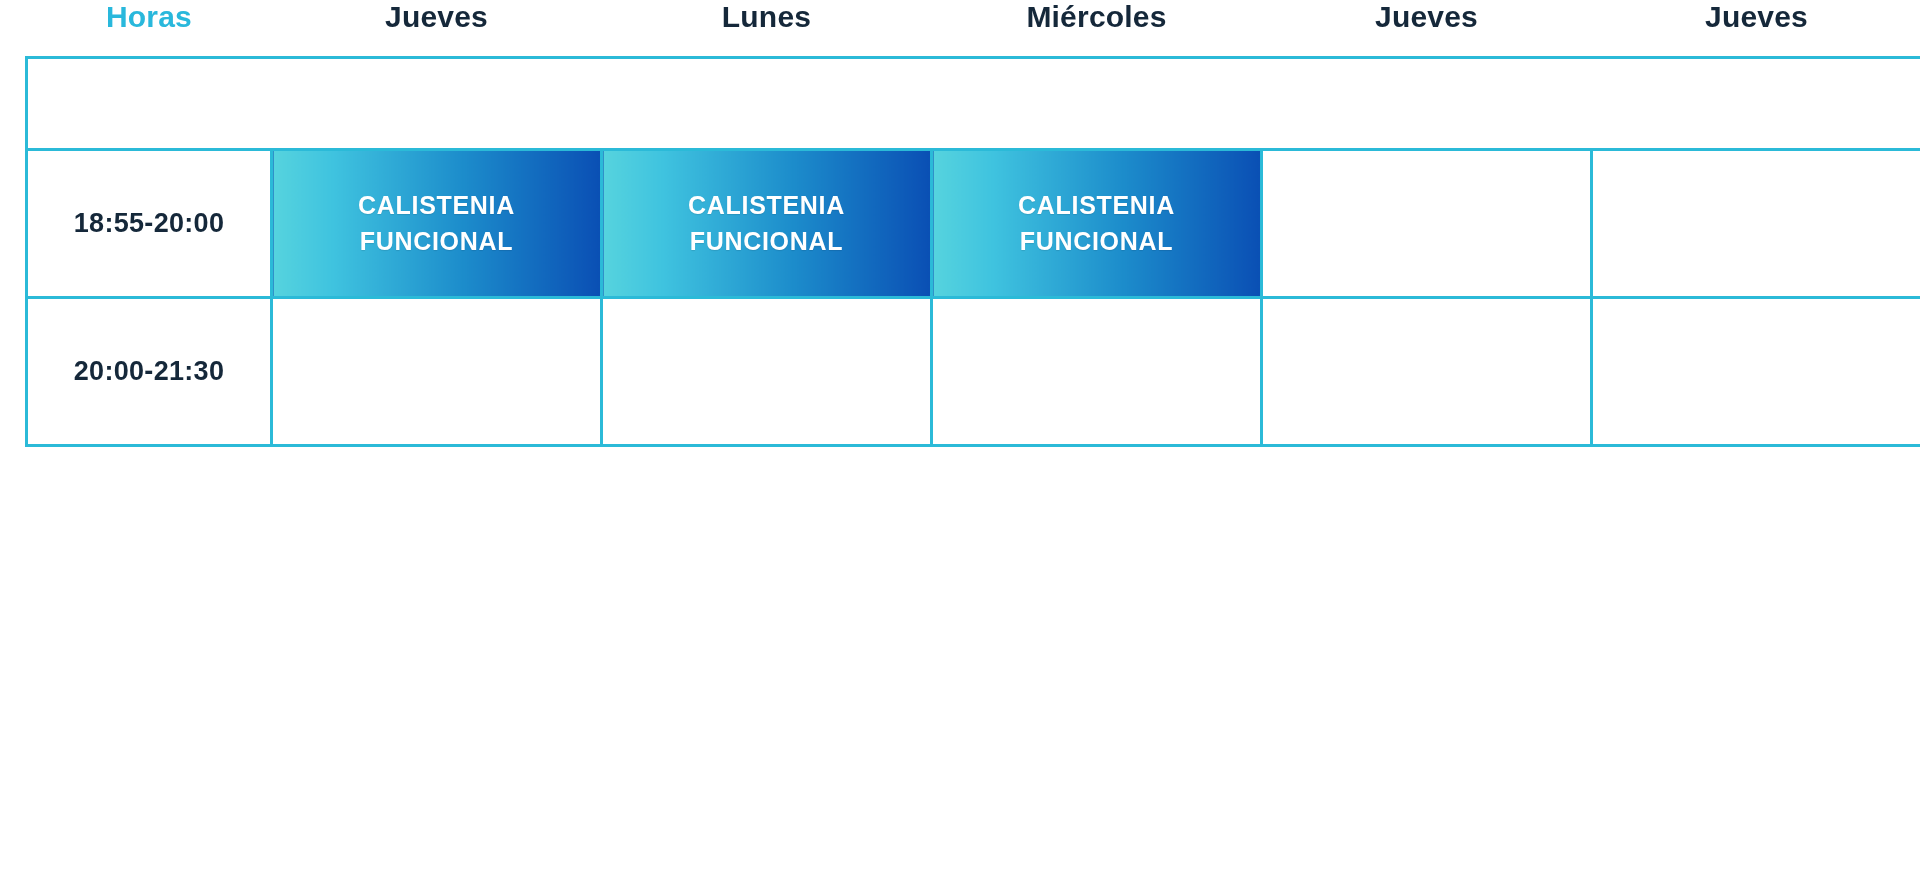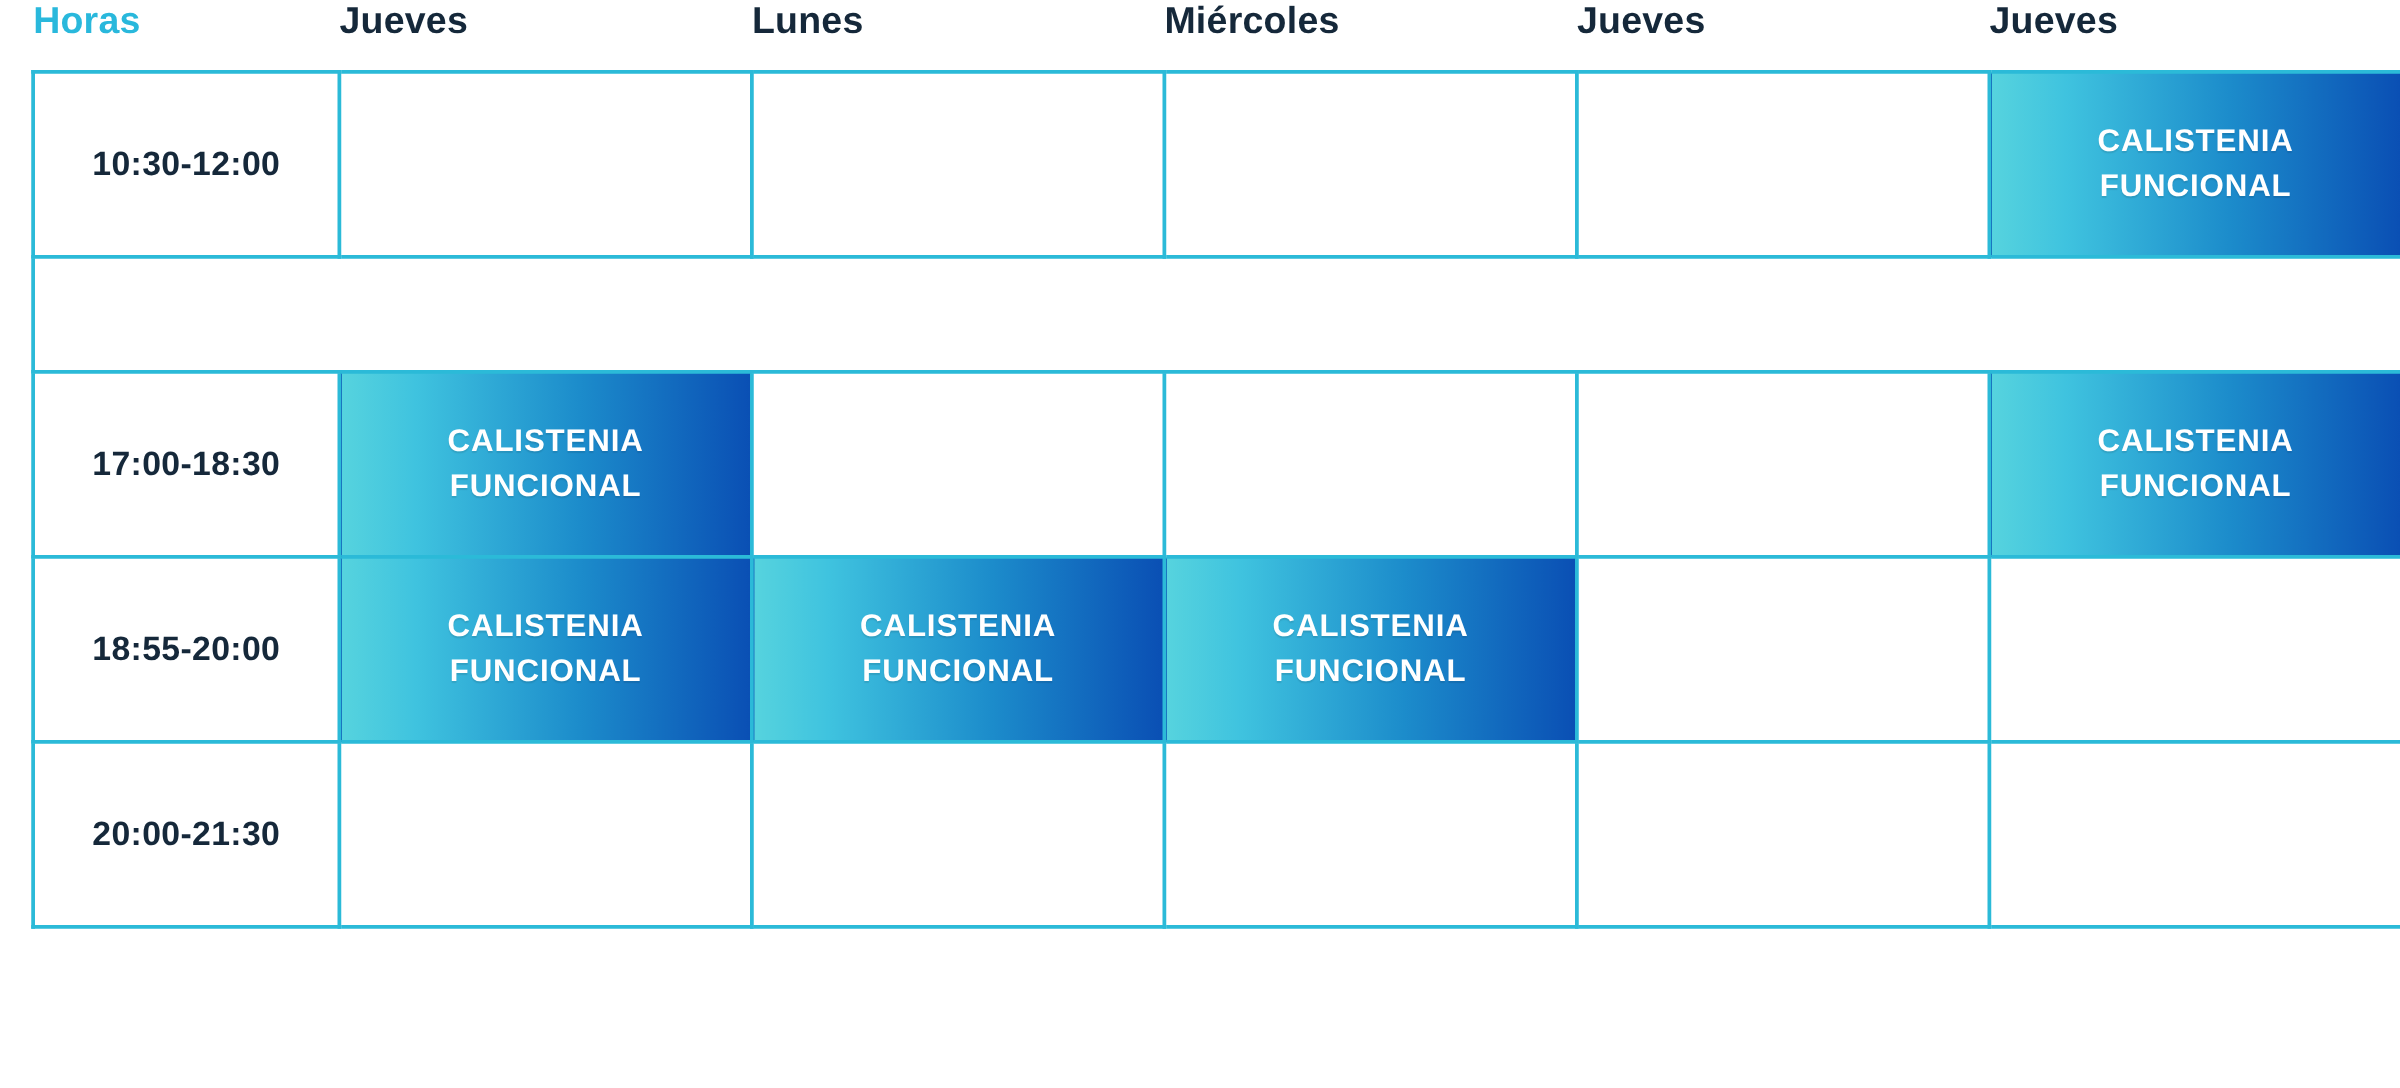--- a/index.html
+++ b/index.html
@@ -32,21 +32,21 @@
   col.c-horas  { width: 245px; }
   col.c-day    { width: 330px; }
 
   
   thead th {
     border: none;
     padding: 0 0 22px 0;
     font-size: 30px;
     font-weight: 700;
     letter-spacing: 0.2px;
-    text-align: left;
+    text-align: center;
     vertical-align: bottom;
     background: #ffffff;
     color: #15283A;
     white-space: nowrap;
   }
   thead th.head-horas {
     color: #29B8DC;
   }
 
   
@@ -119,56 +119,25 @@
         <th class="head-horas">Horas</th>
         <th>Jueves</th>
         <th>Lunes</th>
         <th>Miércoles</th>
         <th>Jueves</th>
         <th>Jueves</th>
       </tr>
     </thead>
     <tbody>
 
-      <tr>
-        <td class="time-cell">10:30-12:00</td>
-        <td></td>
-        <td></td>
-        <td></td>
-        <td></td>
-        <td class="class-cell">
-          <span class="class-label">
-            <span class="ln">CALISTENIA</span>
-            <span class="ln">FUNCIONAL</span>
-          </span>
-        </td>
-      </tr>
 
       <tr class="spacer-row">
         <td colspan="6"></td>
       </tr>
 
-      <tr>
-        <td class="time-cell">17:00-18:30</td>
-        <td class="class-cell">
-          <span class="class-label">
-            <span class="ln">CALISTENIA</span>
-            <span class="ln">FUNCIONAL</span>
-          </span>
-        </td>
-        <td></td>
-        <td></td>
-        <td></td>
-        <td class="class-cell">
-          <span class="class-label">
-            <span class="ln">CALISTENIA</span>
-            <span class="ln">FUNCIONAL</span>
-          </span>
-        </td>
-      </tr>
 
 
       <tr>
         <td class="time-cell">18:55-20:00</td>
         <td class="class-cell">
           <span class="class-label">
             <span class="ln">CALISTENIA</span>
             <span class="ln">FUNCIONAL</span>
           </span>
         </td>

